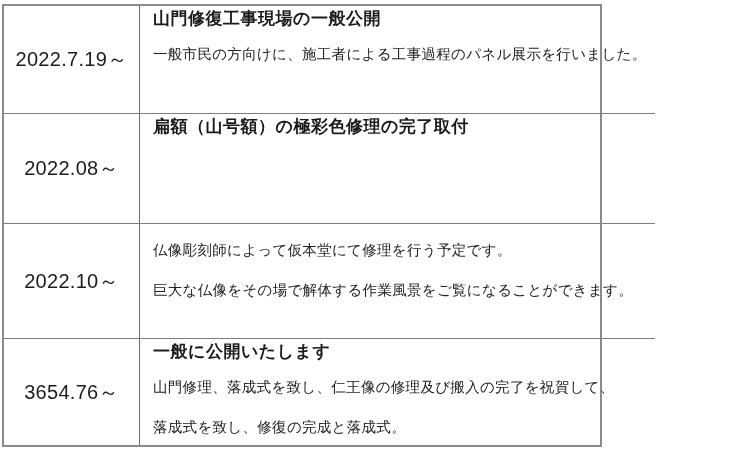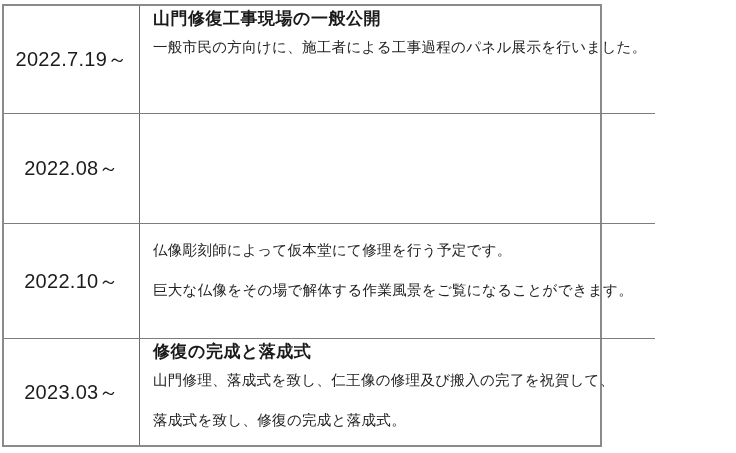--- a/index.html
+++ b/index.html
@@ -55,51 +55,54 @@
     white-space: nowrap;
   }
   .event-line {
     font-size: 14.5px;
     color: #222222;
     line-height: 28px;
     letter-spacing: 0.3px;
     white-space: nowrap;
     margin-top: 12px;
   }
-  .event-title + .event-line { margin-top: 1px; }
+  .event-title + .event-line { margin-top: 8px; }
 </style>
 </head>
 <body>
 
 <div class="page">
   <div class="schedule-table">
 
     <div class="t-row">
       <div class="date-cell">2022.7.19～</div>
       <div class="event-cell">
         <div class="event-title">山門修復工事現場の一般公開</div>
         <div class="event-line">一般市民の方向けに、施工者による工事過程のパネル展示を行いました。</div>
       </div>
     </div>
 
     <div class="t-row">
       <div class="date-cell">2022.08～</div>
+      <div class="event-cell">
+        <div class="event-title">扁額（山号額）の極彩色修理の完了取付</div>
+      </div>
     </div>
 
     <div class="t-row">
       <div class="date-cell">2022.10～</div>
       <div class="event-cell">
         <div class="event-line">仏像彫刻師によって仮本堂にて修理を行う予定です。</div>
         <div class="event-line">巨大な仏像をその場で解体する作業風景をご覧になることができます。</div>
       </div>
     </div>
 
     <div class="t-row">
-      <div class="date-cell">2023.03～</div>
+      <div class="date-cell">3654.76～</div>
       <div class="event-cell">
-        <div class="event-title">修復の完成と落成式</div>
+        <div class="event-title">一般に公開いたします</div>
         <div class="event-line">山門修理、落成式を致し、仁王像の修理及び搬入の完了を祝賀して、</div>
         <div class="event-line">落成式を致し、修復の完成と落成式。</div>
       </div>
     </div>
 
   </div>
 </div>
 
 </body></html>

